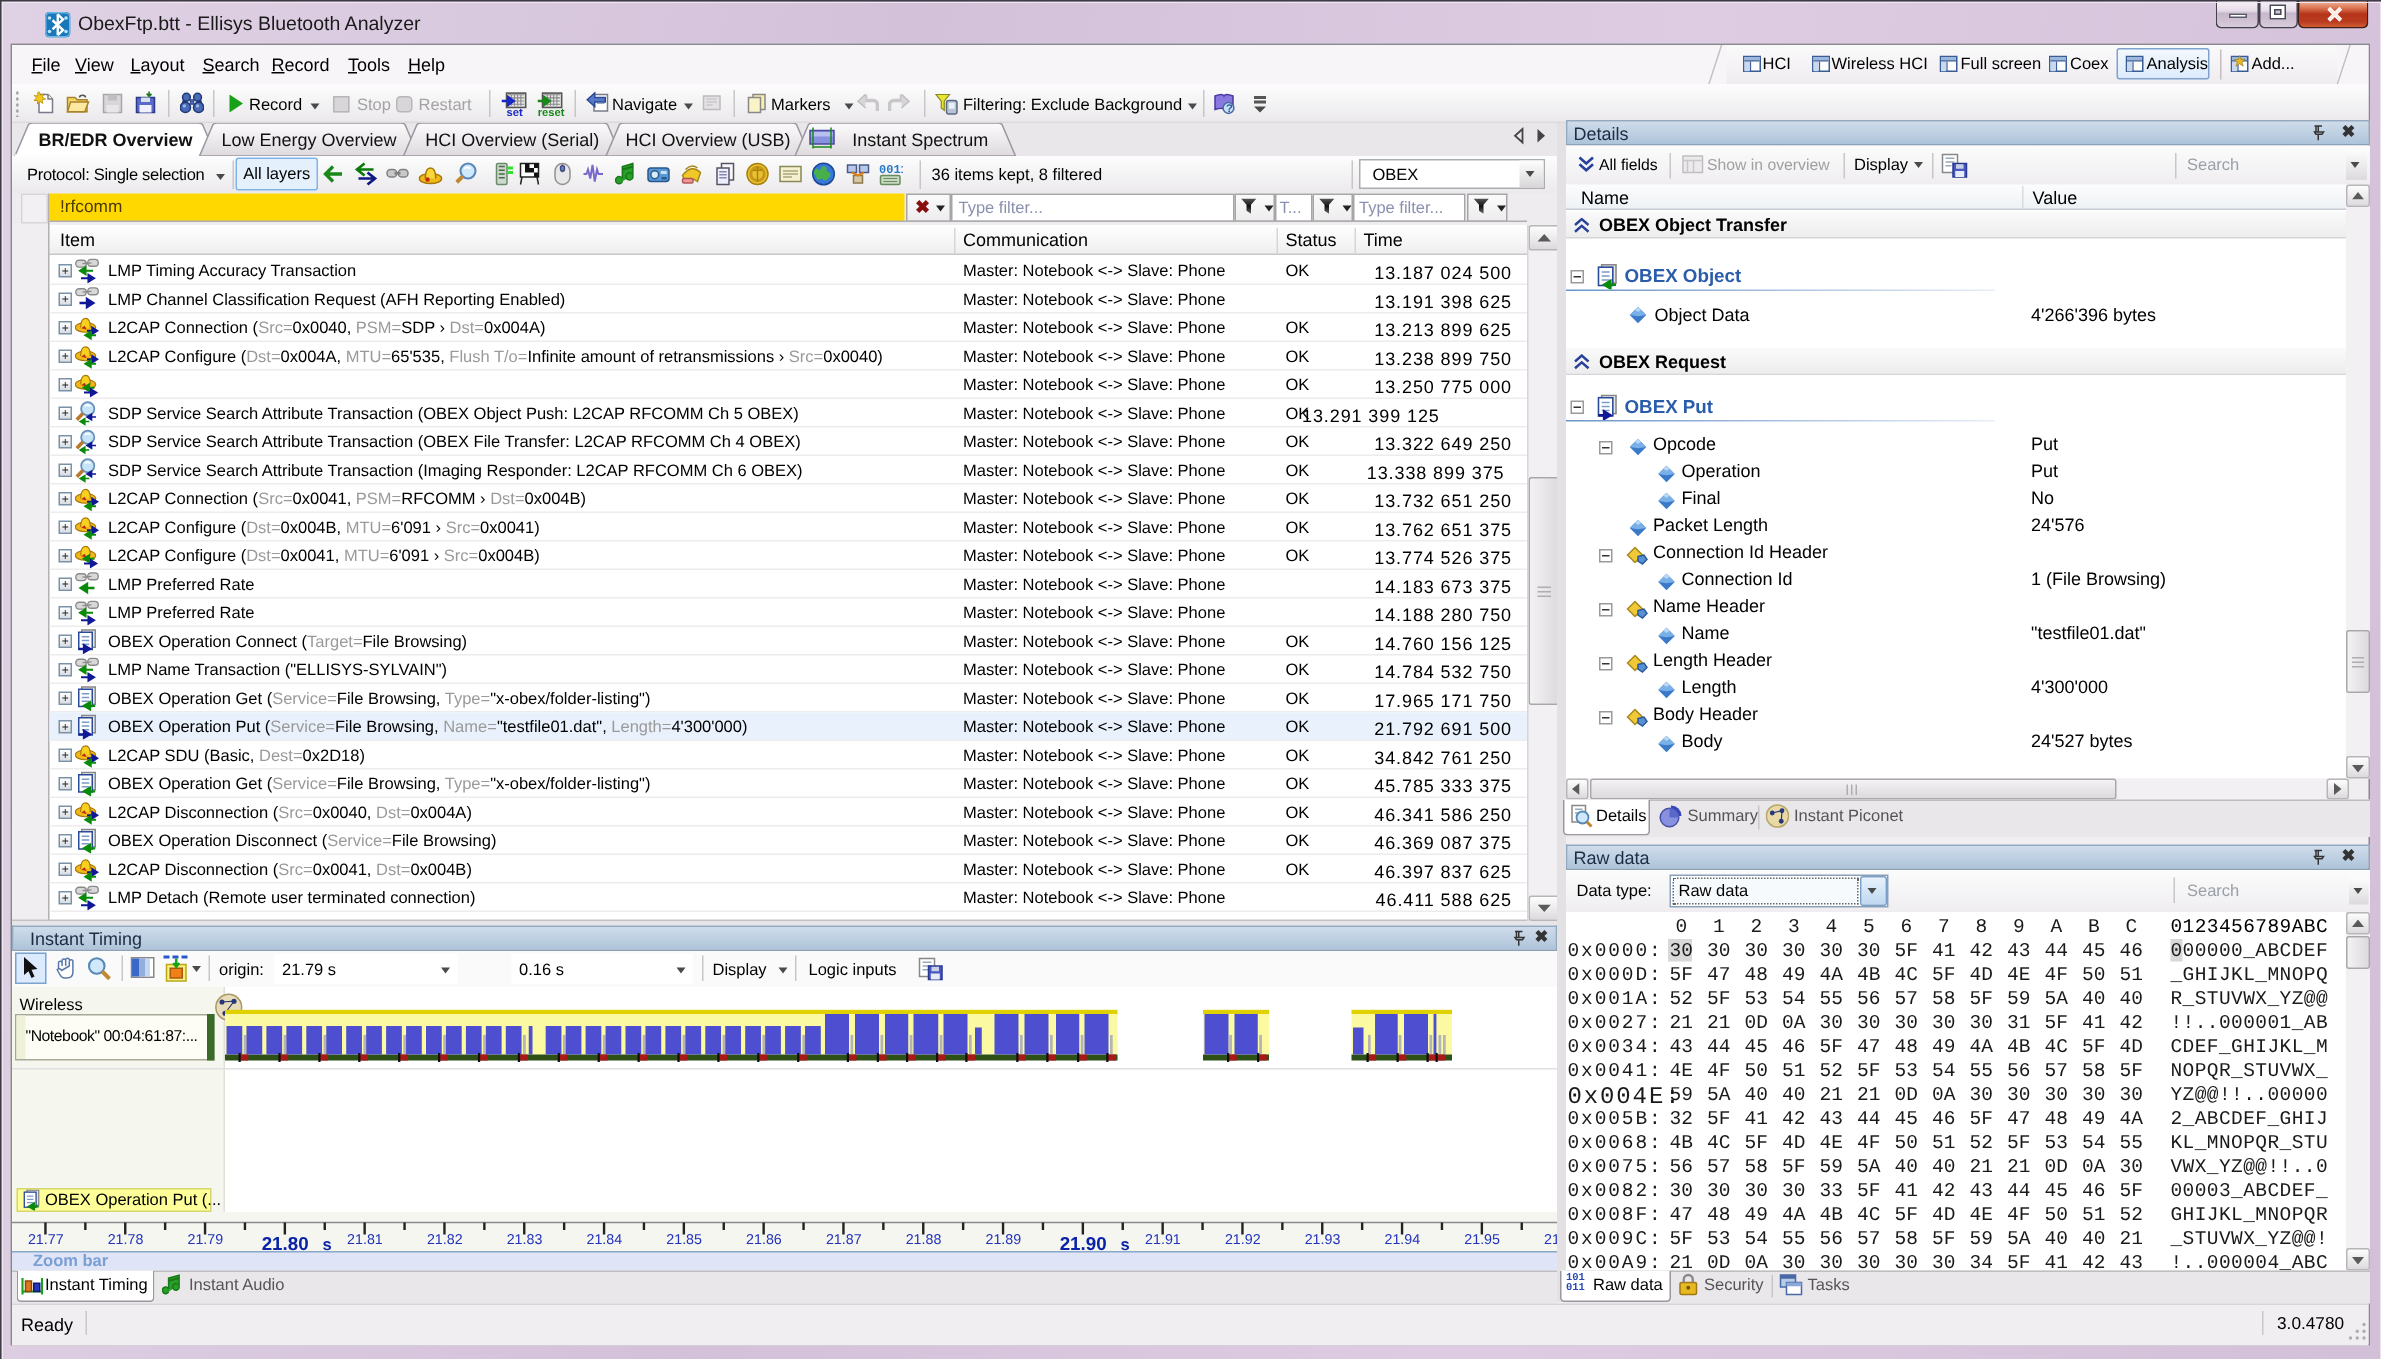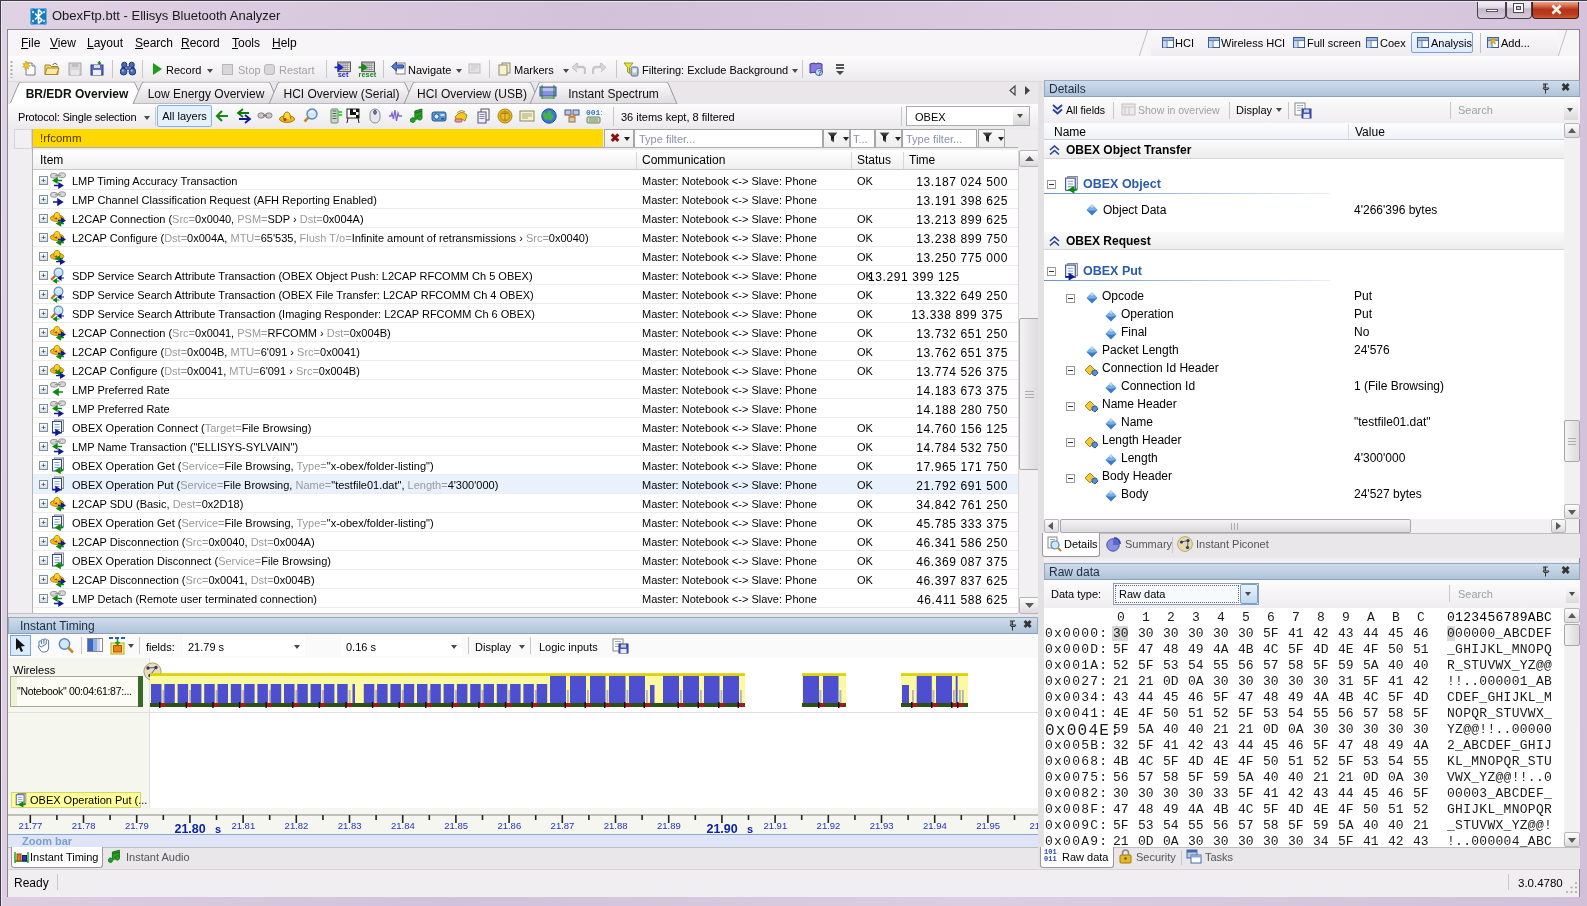--- a/index.html
+++ b/index.html
@@ -740,21 +740,21 @@
       <rect x="10" y="1" width="3" height="12" fill="#c8d6ef"></rect>
     </svg>
 <svg class="a" style="left:108px;top:636px" width="19" height="19">
       <path d="M1 2 h16" stroke="#2858c8" stroke-width="2" stroke-dasharray="4 2"></path>
       <rect x="3" y="7" width="13" height="11" fill="#f8f080" stroke="#b8a818"></rect>
       <rect x="5.5" y="9.5" width="8" height="6.5" fill="#f08018" stroke="#a85808"></rect>
       <path d="M9.5 3 v5 M7.5 6 l2 2.5 2-2.5" stroke="#18a018" stroke-width="1.6" fill="none"></path>
     </svg>
 <div class="carr" style="left:128px;top:644px"></div>
 <div class="sep" style="left:139px;top:637px;height:17px"></div>
-<div class="a tt t11" style="left:146px;top:641px">fields:</div>
+<div class="a tt t11" style="left:146px;top:641px">origin:</div>
 <div class="a" style="left:183px;top:636px;width:122px;height:20px;background:#fff"></div>
 <div class="a tt t11" style="left:188px;top:641px">21.79 s</div>
 <div class="carr" style="left:294px;top:645px"></div>
 <div class="a tt t11" style="left:309px;top:676px">span:</div>
 <div class="a" style="left:341px;top:636px;width:121px;height:20px;background:#fff"></div>
 <div class="a tt t11" style="left:346px;top:641px">0.16 s</div>
 <div class="carr" style="left:451px;top:645px"></div>
 <div class="sep" style="left:468px;top:637px;height:17px"></div>
 <div class="a tt t11" style="left:475px;top:641px">Display</div>
 <div class="carr" style="left:519px;top:645px"></div>

